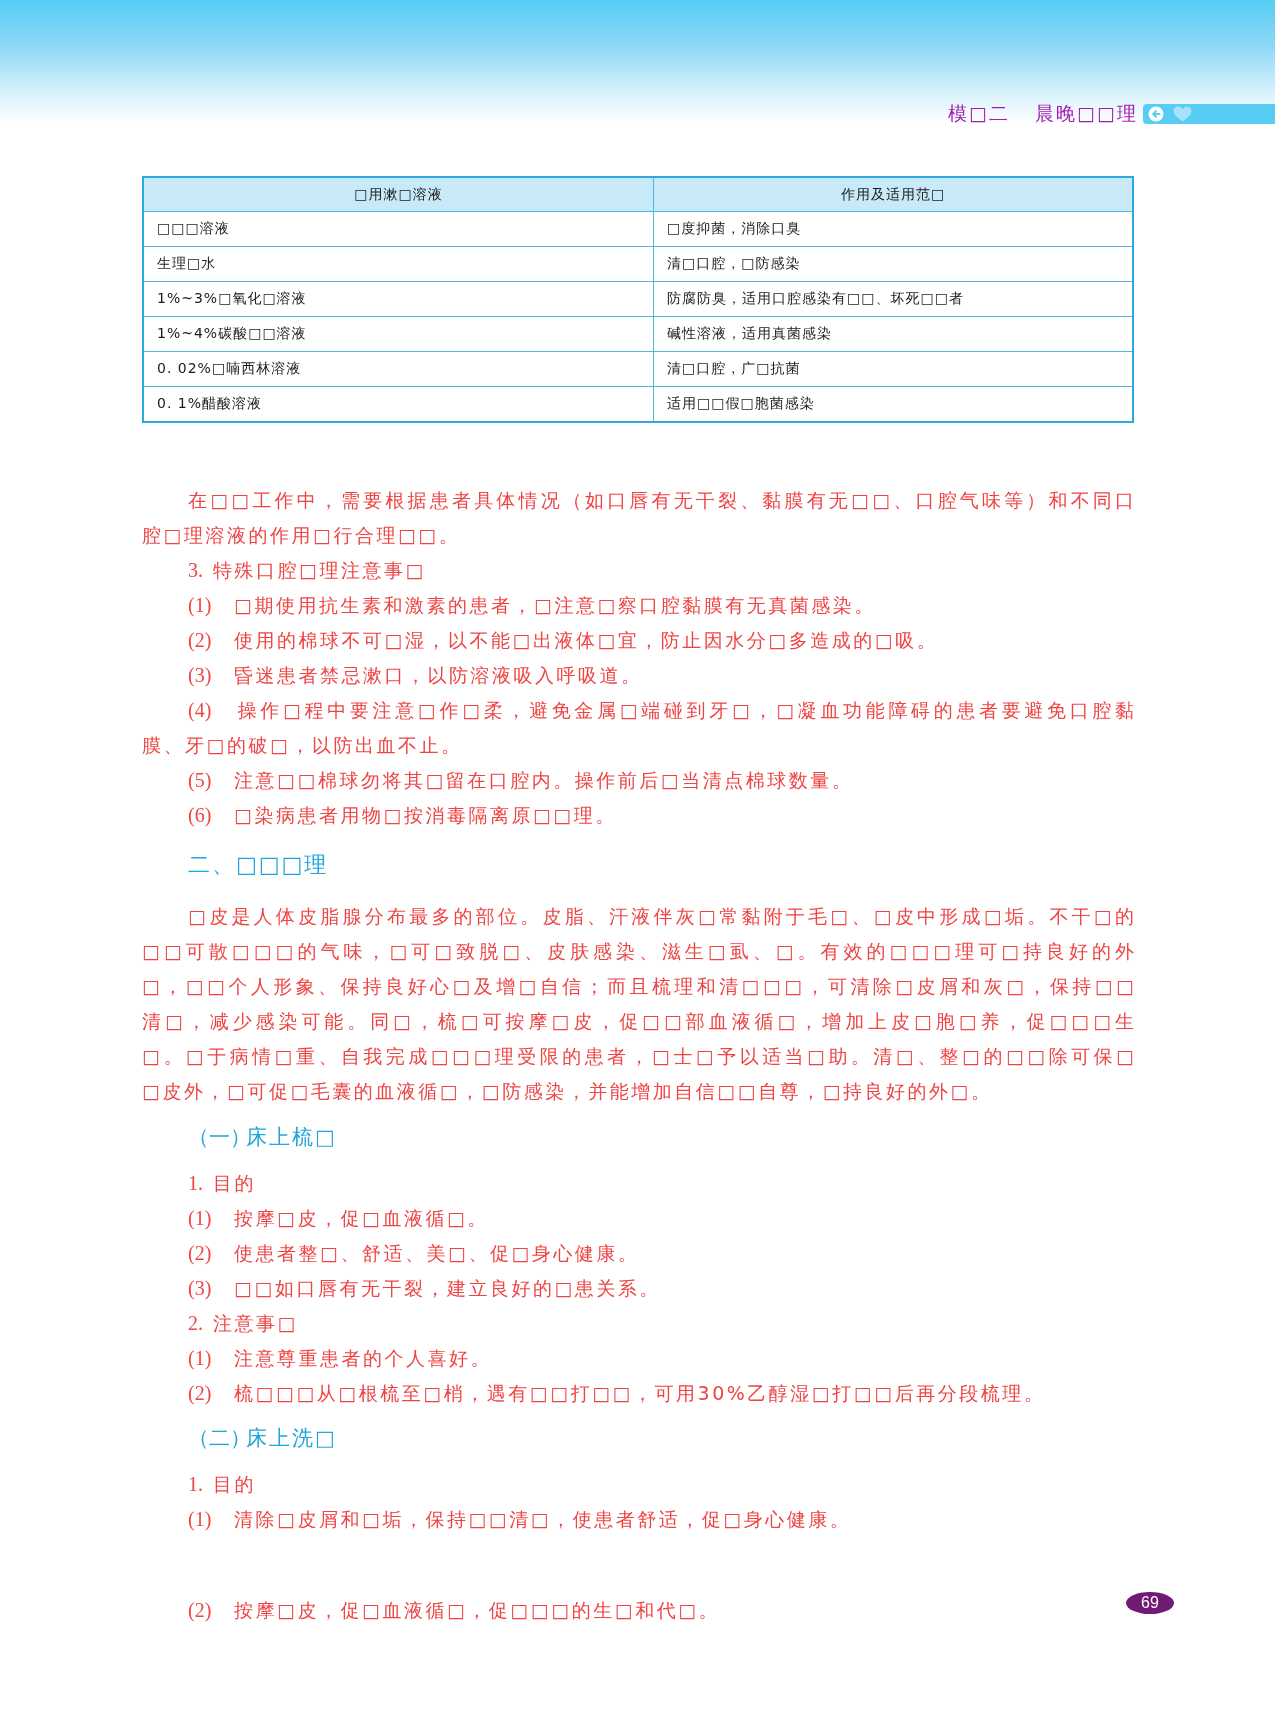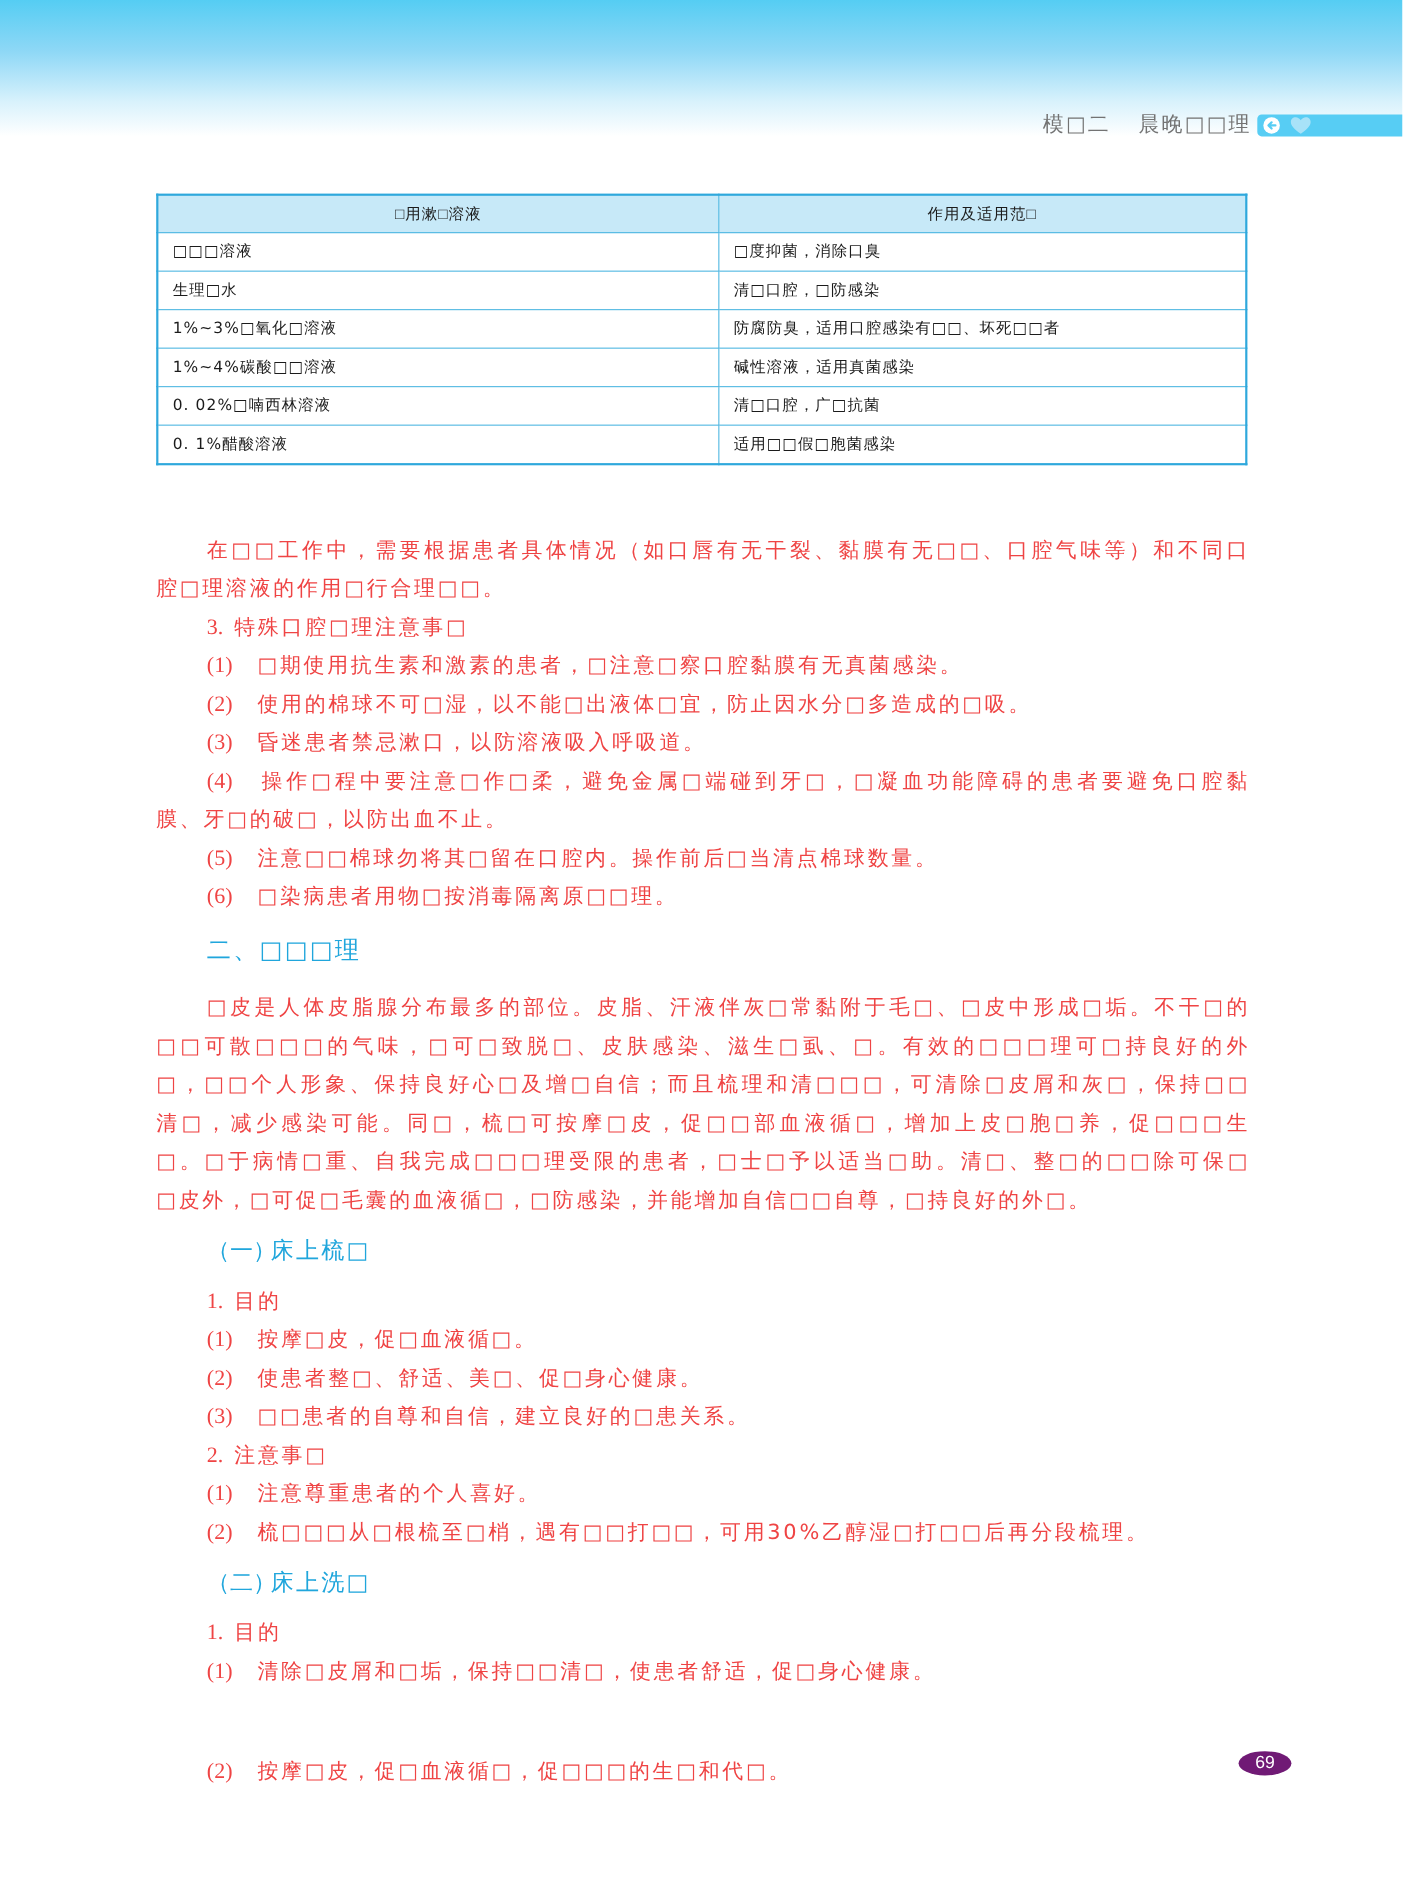--- a/index.html
+++ b/index.html
@@ -7,38 +7,38 @@
     width:1275px; height:1718px; position:relative; overflow:hidden;
     background:#ffffff; color:#1b1b1b;
     font-family:"DejaVu Sans","Liberation Sans",sans-serif;
   }
   .top-gradient {
     position:absolute; left:0; top:0; width:1275px; height:124px;
     background:linear-gradient(to bottom,#55cdf3 0%,#8fd8f6 38%,#d9f2fc 75%,#ffffff 100%);
   }
   .running-head {
     position:absolute; top:101px; height:24px; line-height:24px;
-    font-size:19px; color:#737373; letter-spacing:2px; white-space:nowrap;
+    font-size:19px; color:#a21caf; letter-spacing:2px; white-space:nowrap;
   }
   .head-bar {
     position:absolute; left:1143px; top:104px; width:132px; height:20px;
     background:#57cdf4; border-radius:4px 0 0 4px;
   }
   .head-bar .ico { position:absolute; top:2px; width:16px; height:16px; }
   .head-bar .ico svg { display:block; width:16px; height:16px; }
 
   
   .rinse-table {
     position:absolute; left:142px; top:176px; width:992px;
     border-collapse:collapse; border:2px solid #2fa8dc;
     font-size:14px; letter-spacing:1px; color:#1b1b1b;
   }
   .rinse-table th {
     height:33px; background:#c7e9f8; font-weight:normal; text-align:center;
-    border:1px solid #4fb7e2; padding:0;font-family:Liberation Serif, serif;
+    border:1px solid #4fb7e2; padding:0;
   }
   .rinse-table td {
     height:34px; border:1px solid #4fb7e2; padding:0 0 0 13px; text-align:left;
   }
   .rinse-table .c1 { width:496px; }
 
   
   .ln {
     position:absolute; height:35px; line-height:35px; font-size:19px;
     white-space:nowrap; letter-spacing:2.5px; color:#ef4444;
@@ -175,21 +175,21 @@
 <div class="ln in" style="top:1166px;">
   <span class="numlabel">1.</span><span>目的</span>
 </div>
 <div class="ln in" style="top:1201px;">
   <span class="marker">(1)</span><span>按摩□皮，促□血液循□。</span>
 </div>
 <div class="ln in" style="top:1236px;">
   <span class="marker">(2)</span><span>使患者整□、舒适、美□、促□身心健康。</span>
 </div>
 <div class="ln in" style="top:1271px;">
-  <span class="marker">(3)</span><span>□□患者的自尊和自信，建立良好的□患关系。</span>
+  <span class="marker">(3)</span><span>□□如口唇有无干裂，建立良好的□患关系。</span>
 </div>
 
 <div class="ln in" style="top:1306px;">
   <span class="numlabel">2.</span><span>注意事□</span>
 </div>
 <div class="ln in" style="top:1341px;">
   <span class="marker">(1)</span><span>注意尊重患者的个人喜好。</span>
 </div>
 <div class="ln in" style="top:1376px;">
   <span class="marker">(2)</span><span>梳□□□从□根梳至□梢，遇有□□打□□，可用30%乙醇湿□打□□后再分段梳理。</span>

